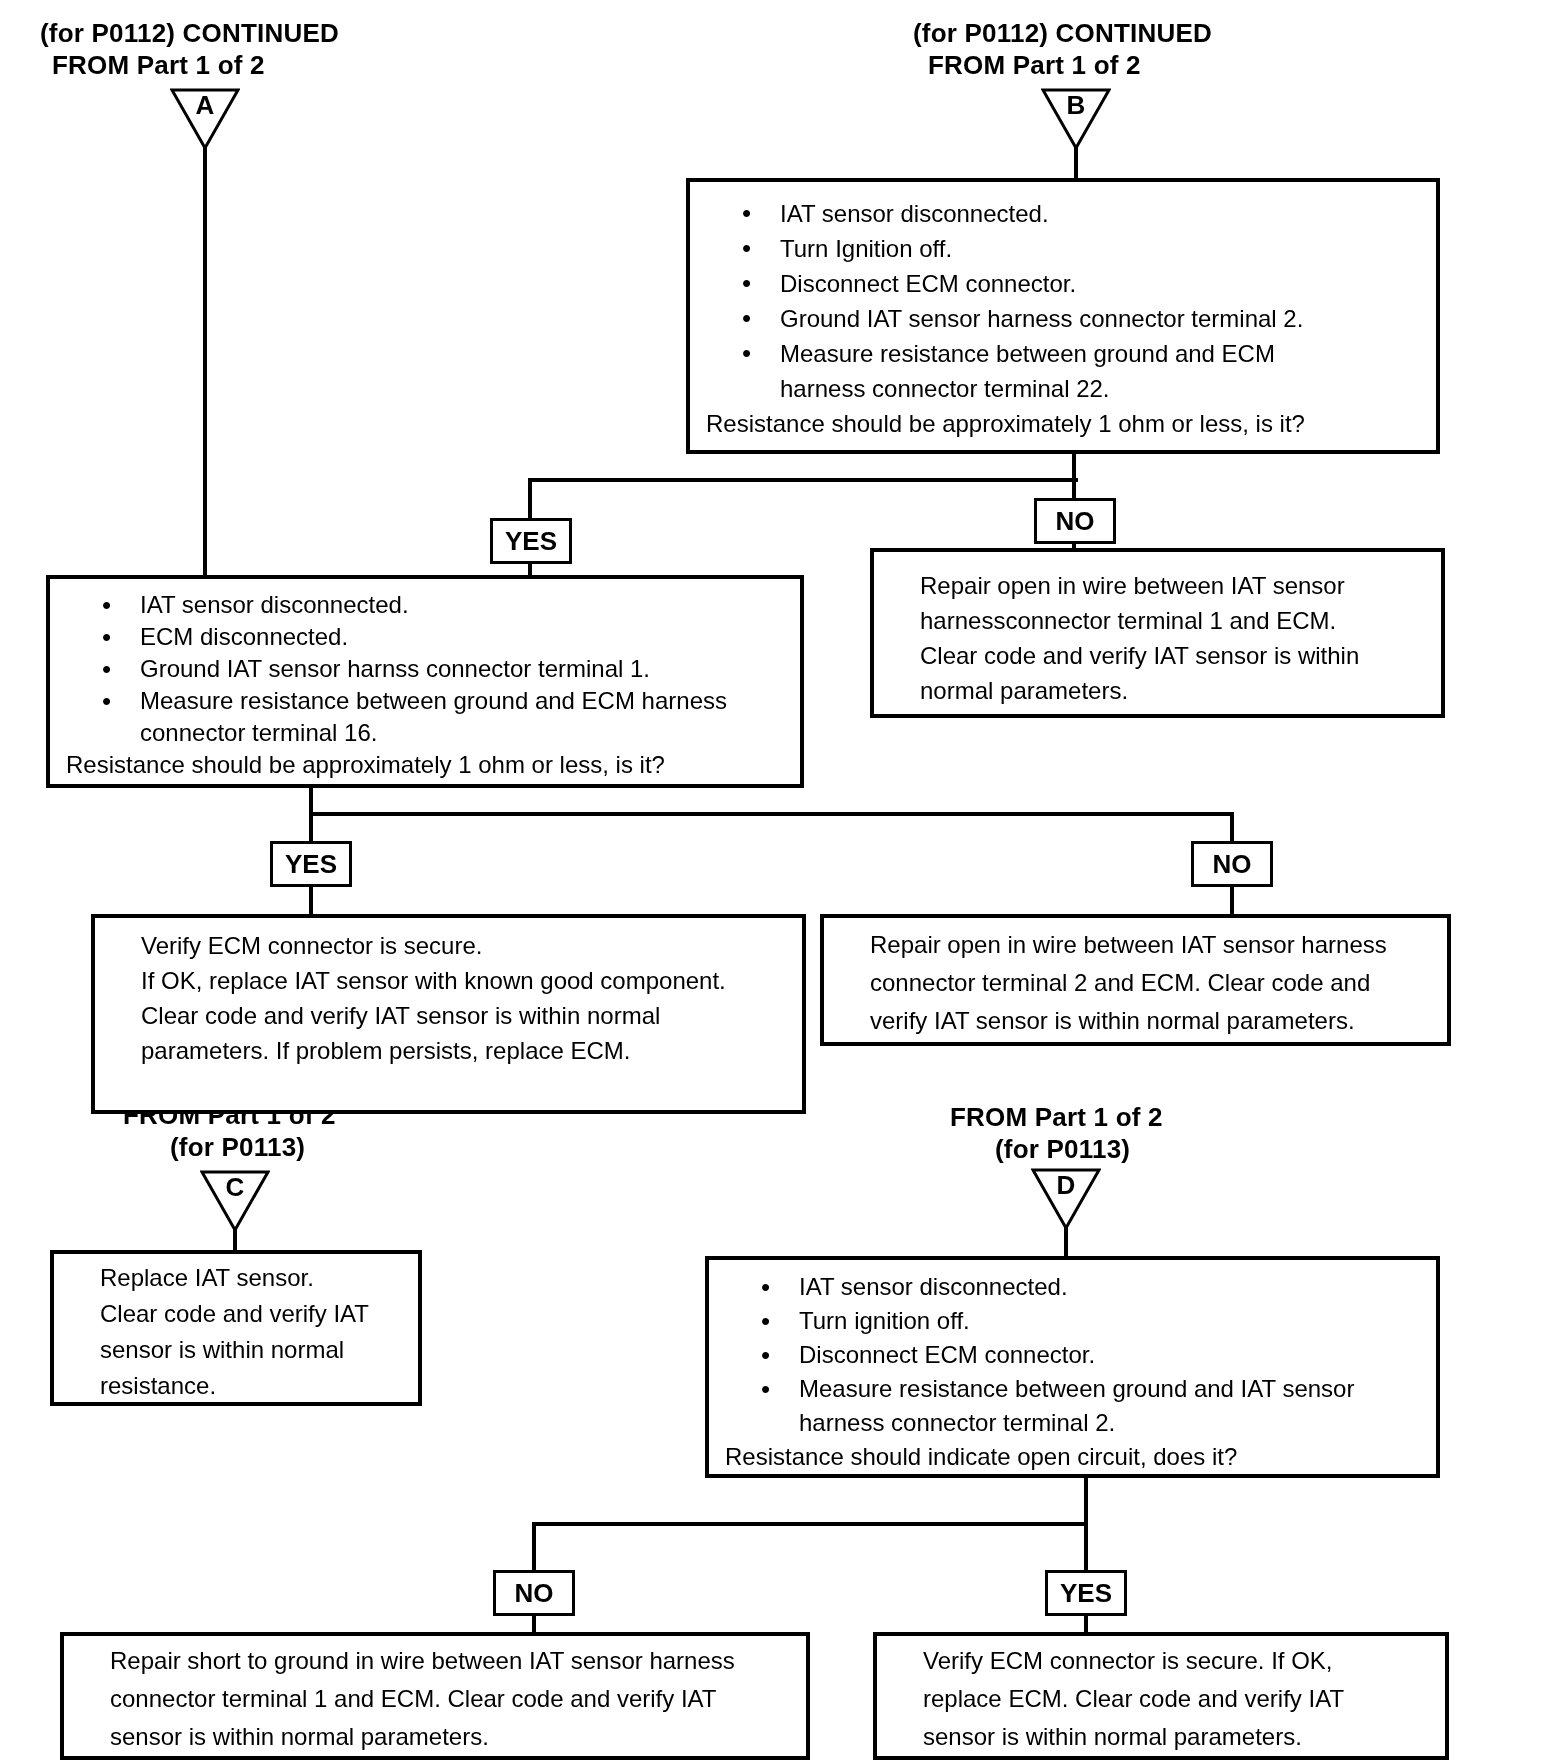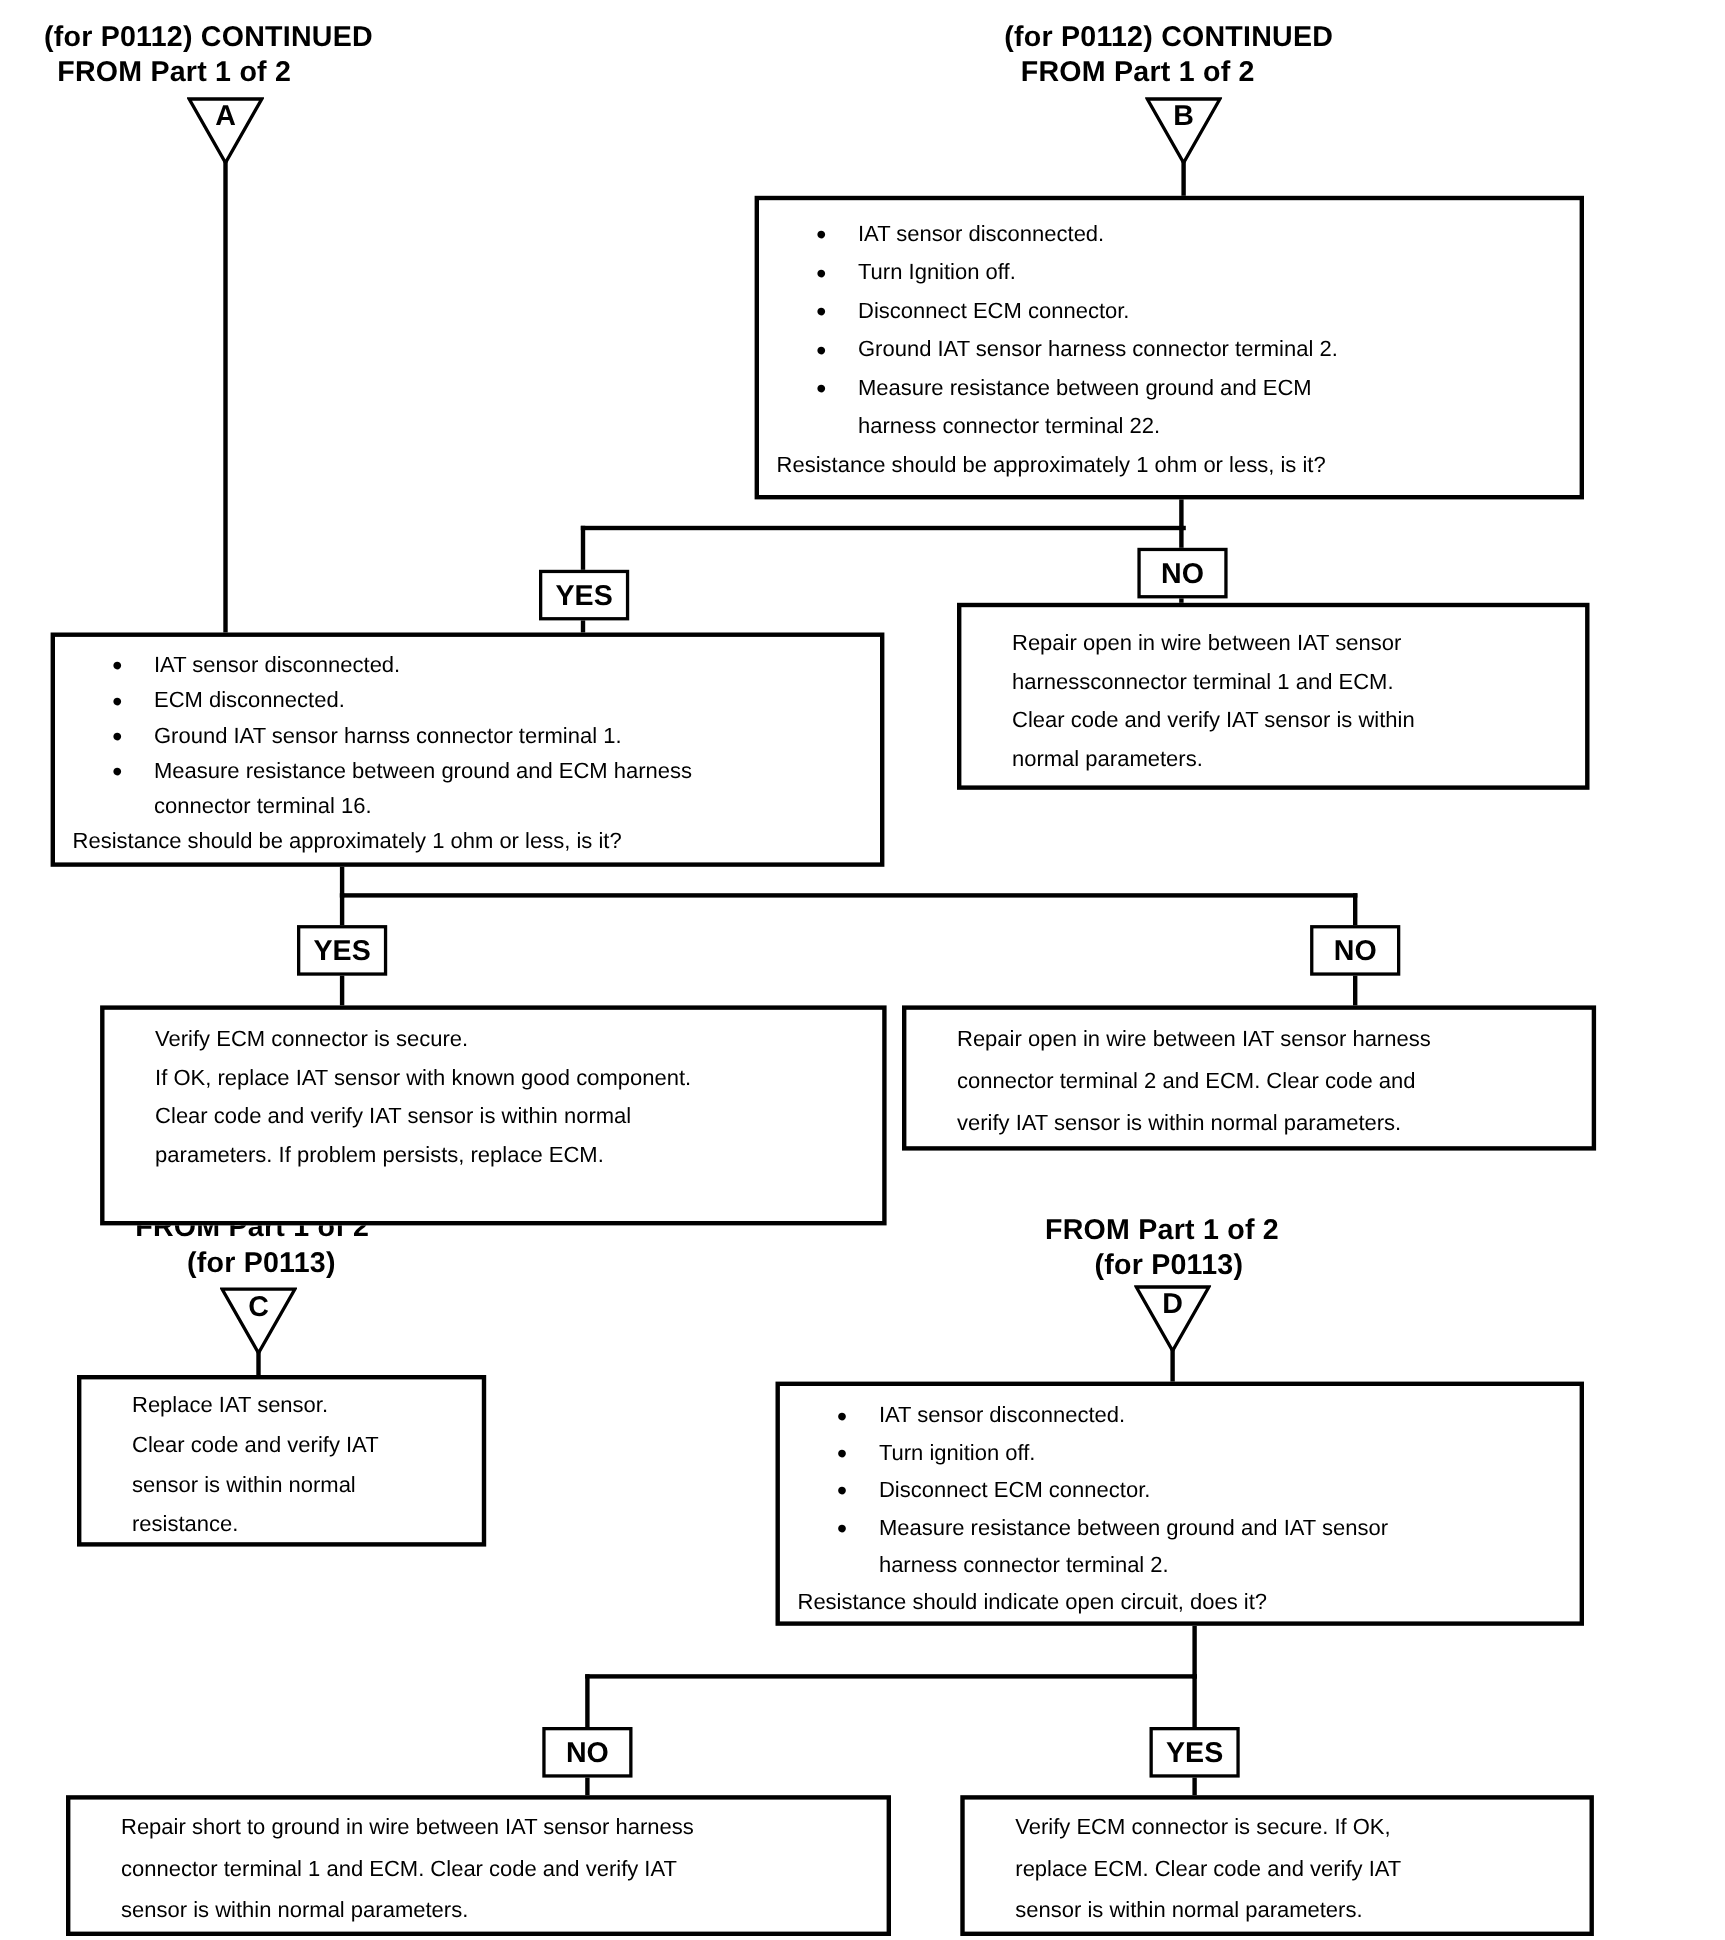--- a/index.html
+++ b/index.html
@@ -2,21 +2,21 @@
 <html><head>
 <meta charset="utf-8">
 <style>
   html,body{margin:0;padding:0;background:#ffffff;}
   #canvas{
     position:relative;width:1568px;height:1764px;background:#ffffff;
     font-family:"Liberation Sans", sans-serif;color:#000;overflow:hidden;padding-left:44px;
   }
   .hdr{position:absolute;font-weight:700;font-size:26px;white-space:nowrap;letter-spacing:.2px;}
   .box{position:absolute;border:4px solid #000;background:#fff;box-sizing:border-box;
-       font-size:20px;padding:10px 8px 4px 14px;}
+       font-size:24px;padding:10px 8px 4px 14px;}
   .l{white-space:nowrap;}
   .l.b{padding-left:76px;position:relative;}
   .l.b::before{content:"\2022";position:absolute;left:38px;font-size:26px;}
   .l.c{padding-left:76px;}
   .l.p{padding-left:2px;}
   .l.t{padding-left:32px;}
   .tag{position:absolute;width:82px;height:46px;border:3px solid #000;background:#fff;
        box-sizing:border-box;font-weight:700;font-size:26px;text-align:center;line-height:40px;}
   .ln{position:absolute;background:#000;}
   .tri{position:absolute;width:70px;height:62px;}
@@ -128,21 +128,21 @@
     <div class="l t">Clear code and verify IAT sensor is within normal</div>
     <div class="l t">parameters. If problem persists, replace ECM.</div>
   </div>
 
   <div class="box" style="left:820px;top:914px;width:631px;height:132px;line-height:38px;padding-top:8px">
     <div class="l t">Repair open in wire between IAT sensor harness</div>
     <div class="l t">connector terminal 2  and ECM. Clear code and</div>
     <div class="l t">verify IAT sensor is within normal parameters.</div>
   </div>
 
-  <div class="box" style="left:70px;top:1250px;width:372px;height:156px;line-height:36px;padding-top:6px">
+  <div class="box" style="left:50px;top:1250px;width:372px;height:156px;line-height:36px;padding-top:6px">
     <div class="l t">Replace IAT sensor.</div>
     <div class="l t">Clear code and verify IAT</div>
     <div class="l t">sensor is within normal</div>
     <div class="l t">resistance.</div>
   </div>
 
   <div class="box" style="left:705px;top:1256px;width:735px;height:222px;line-height:34px;padding-top:10px">
     <div class="l b">IAT sensor disconnected.</div>
     <div class="l b">Turn ignition off.</div>
     <div class="l b">Disconnect ECM connector.</div>

